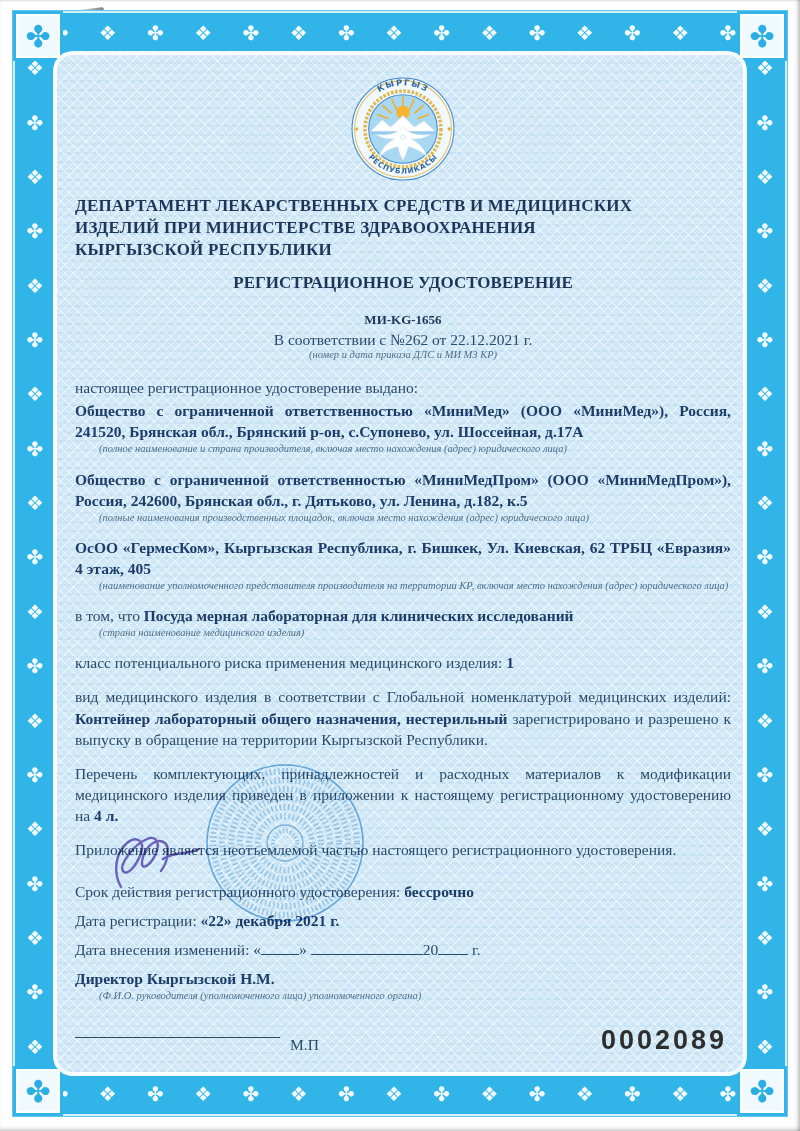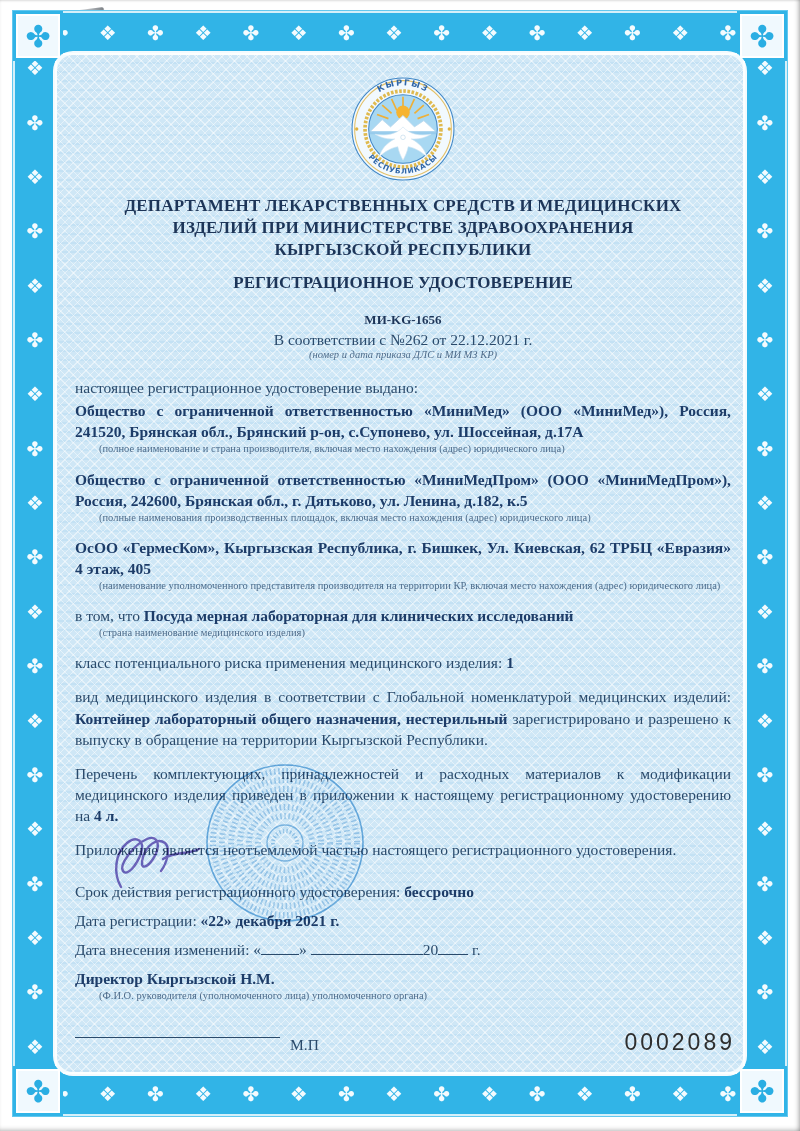--- a/index.html
+++ b/index.html
@@ -43,47 +43,47 @@
       repeating-linear-gradient(45deg, rgba(255,255,255,.45) 0 1px, transparent 1px 6px),
       repeating-linear-gradient(-45deg, rgba(255,255,255,.45) 0 1px, transparent 1px 6px),
       repeating-linear-gradient(0deg, rgba(161,208,238,.25) 0 2px, transparent 2px 9px);
     border-radius:16px;
     box-shadow: 0 0 0 4px rgba(255,255,255,.95);
   }
   .content { position:relative; height:100%; padding:22px 12px 0 18px; color:#2a4a6b; }
   
   .emblem-wrap { text-align:center; }
   .dept-title {
-    margin-top:10px; text-align:center; font-weight:bold; font-size:17px;
+    margin-top:10px; text-align:left; font-weight:bold; font-size:17px;
     line-height:1.28; color:#1d3558; white-space:pre-line; letter-spacing:.2px;
   }
   .cert-title { margin-top:13px; text-align:center; font-weight:bold; font-size:17px; color:#1d3558; }
   .cert-number { margin-top:19px; text-align:center; font-weight:bold; font-size:13px; color:#1d3558; }
   .accordance { margin-top:3px; text-align:center; font-size:15.5px; color:#2a4a6b; }
   .accordance-note { text-align:center; font-style:italic; font-size:10.5px; color:#4d6b8a; }
   
   .para { margin-top:13px; font-size:15.5px; line-height:1.36; }
   .para.just { text-align:justify; }
   .para b { color:#1d3c68; }
-  .note { margin-top:0; font-size:10.5px; line-height:1.25; color:#4d6b8a;padding-left:24px; }
+  .note { margin-top:0; font-style:italic; font-size:10.5px; line-height:1.25; color:#4d6b8a;padding-left:24px; }
   .gap-lg { margin-top:21px; }
   .gap-xl { margin-top:8px; }
   .blank { display:inline-block; border-bottom:1px solid #2a4a6b; height:.95em; vertical-align:baseline; }
   .b36 { width:38px; } .b110 { width:112px; } .b30 { width:30px; }
   .sig-row { display:flex; align-items:flex-start; margin-top:34px; font-size:15.5px; }
   .sig-line { width:205px; border-bottom:1.4px solid #2a4a6b; height:2px; }
   .sig-mp { margin-left:10px; }
   .sig-note { margin-top:2px; }
   
   .stamp { position:absolute; left:146px; top:706px; mix-blend-mode:multiply; opacity:.85; }
   .signature-ink { position:absolute; left:42px; top:760px; mix-blend-mode:multiply; }
   .serial {
-    position:absolute; right:8px; bottom:16px;
+    position:absolute; right:16px; bottom:16px;
     font-family:"Liberation Sans","DejaVu Sans",sans-serif;
-    font-size:23px; letter-spacing:3px; color:#2e2e2e;
+    font-size:27px; letter-spacing:3px; color:#2e2e2e;font-weight:bold;
   }
   .staple {
     position:absolute; left:56px; top:10px; width:48px; height:4px;
     background:linear-gradient(90deg,#8a8f94,#c9cdd1 55%,#7d8287);
     border-radius:2px; transform:rotate(-7deg);
     box-shadow:0 1px 1px rgba(0,0,0,.35);
   }
 </style>
 </head>
 <body>

